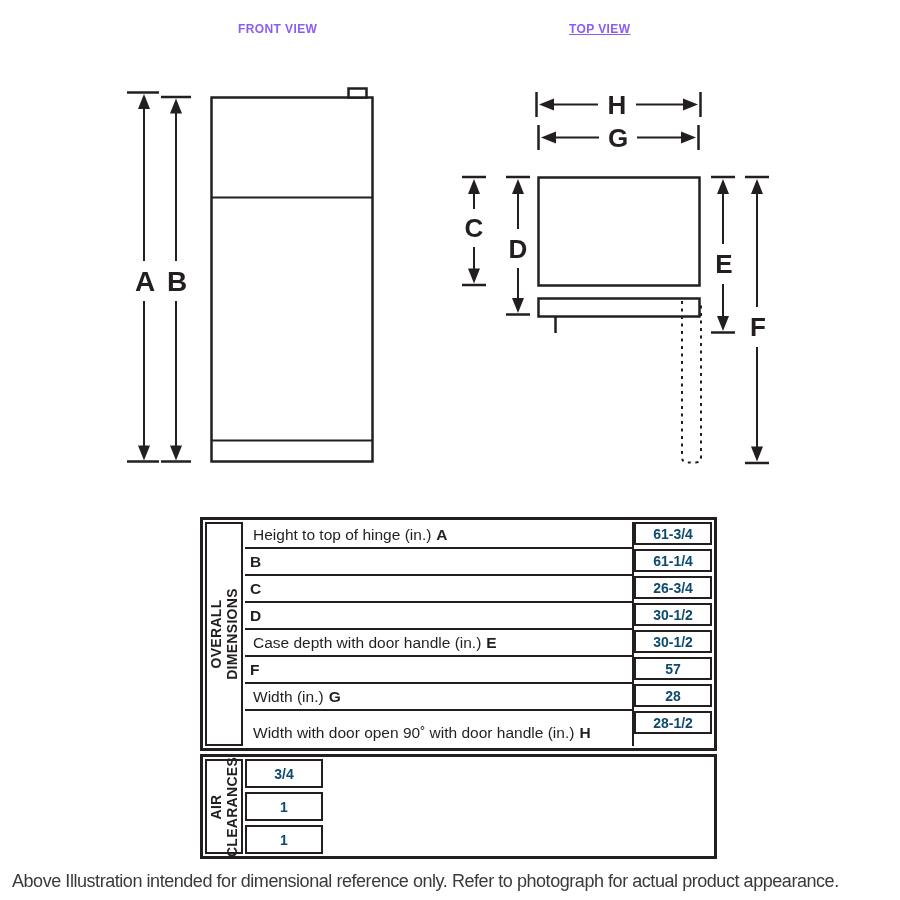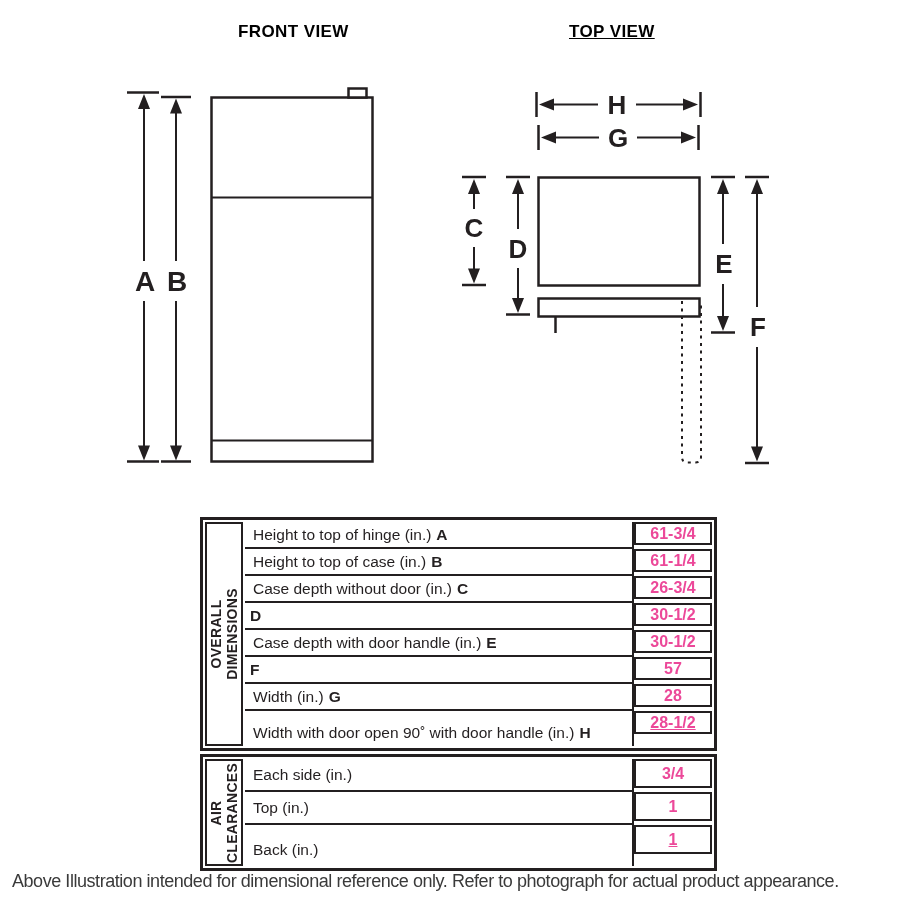--- a/index.html
+++ b/index.html
@@ -1,21 +1,21 @@
 <!DOCTYPE html>
 <html><head>
 <meta charset="utf-8">
 <style>
   html,body { margin:0; padding:0; background:#ffffff; }
   body { width:900px; height:900px; font-family:"Liberation Sans", sans-serif; }
   .canvas { position:relative; width:900px; height:900px; background:#fff; overflow:hidden; }
 
   
-  .view-title { position:absolute; top:22px; font-size:17px; font-weight:bold;
-                color:#000000; letter-spacing:0.4px; white-space:nowrap; }
+  .view-title { position:absolute; top:22px; font-size:12px; font-weight:bold;
+                color:#8b5cf6; letter-spacing:0.4px; white-space:nowrap; }
   .front-title { left:238px; }
   .top-title  { left:569px;text-decoration:underline; }
 
   
   .diagram { position:absolute; left:0; top:0; }
   .ln  { stroke:#231f20; fill:none; }
   .sw2  { stroke-width:2; }
   .sw25 { stroke-width:2.5; }
   .ah { fill:#231f20; stroke:none; }
   text.dim { font-family:"Liberation Sans", sans-serif; font-weight:bold; fill:#231f20;
@@ -36,22 +36,22 @@
               border-right:2px solid #231f20;justify-content:flex-end; }
   .row { display:flex; align-items:center; border-bottom:2px solid #231f20; box-sizing:border-box; }
   .row:last-child { border-bottom:none;margin-top:8px; }
   .s1 .row { height:27px; }
   .s2 .row { height:33px; }
   .row-label { font-size:15.5px; color:#231f20; padding-left:8px; white-space:nowrap; }
   .row-letter { font-weight:bold; margin-left:5px; font-size:15.5px; color:#231f20; }
   .vals-col { flex:none; width:78px; margin:2px 2px 2px 0; display:flex; flex-direction:column; }
   .vbox { box-sizing:border-box; width:78px; border:2px solid #231f20; margin-bottom:4px;
           display:flex; align-items:center; justify-content:center;
-          font-weight:bold; font-size:16px; color:#ec4899; }
-  .vbox:last-child { margin-bottom:0;text-decoration:underline; }
+          font-weight:bold; font-size:14px; color:#0c4a6e; }
+  .vbox:last-child { margin-bottom:0; }
   .s1 .vbox { height:23px; }
   .s2 .vbox { height:29px;text-align:center; }
 
   .footer-note { position:absolute; left:12px; top:871px; width:882px; font-size:18px;
                  letter-spacing:-0.45px; color:#3a3a3a; white-space:nowrap; }
 </style>
 </head>
 <body>
 
 <div class="canvas">
@@ -165,25 +165,23 @@
           <div>OVERALL</div>
           <div>DIMENSIONS</div>
         </div>
       </div>
       <div class="rows-col">
         <div class="row">
           <span class="row-label">Height to top of hinge (in.)</span>
           <span class="row-letter">A</span>
         </div>
         <div class="row">
-          <span class="row-label">Height to top of case (in.)</span>
           <span class="row-letter">B</span>
         </div>
         <div class="row">
-          <span class="row-label">Case depth without door (in.)</span>
           <span class="row-letter">C</span>
         </div>
         <div class="row">
           <span class="row-letter">D</span>
         </div>
         <div class="row">
           <span class="row-label">Case depth with door handle (in.)</span>
           <span class="row-letter">E</span>
         </div>
         <div class="row">
@@ -210,31 +208,20 @@
       </div>
     </div>
 
     <div class="sec sec2 s2">
       <div class="vhead">
         <div class="rot">
           <div>AIR</div>
           <div>CLEARANCES</div>
         </div>
       </div>
-      <div class="rows-col">
-        <div class="row">
-          <span class="row-label">Each side (in.)</span>
-        </div>
-        <div class="row">
-          <span class="row-label">Top (in.)</span>
-        </div>
-        <div class="row">
-          <span class="row-label">Back (in.)</span>
-        </div>
-      </div>
       <div class="vals-col">
         <div class="vbox">3/4</div>
         <div class="vbox">1</div>
         <div class="vbox">1</div>
       </div>
     </div>
   </div>
 
   <div class="footer-note">Above Illustration intended for dimensional reference only. Refer to photograph for actual product appearance.</div>
 </div>

